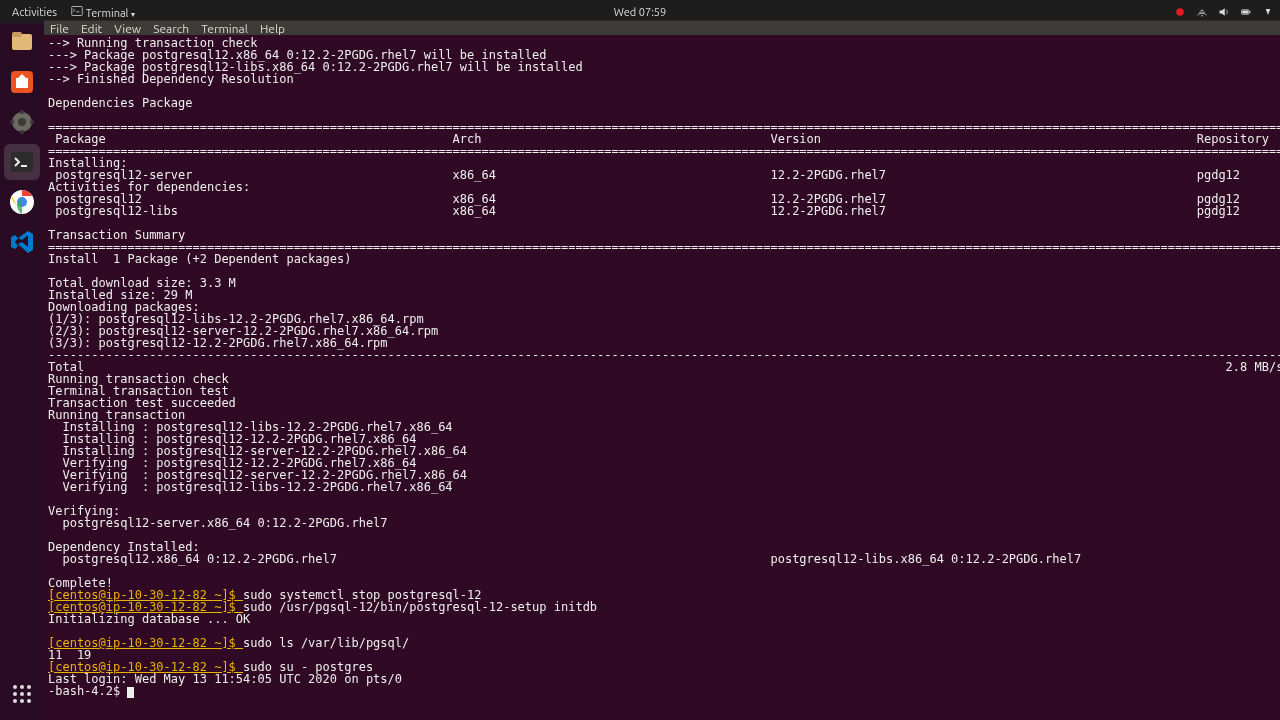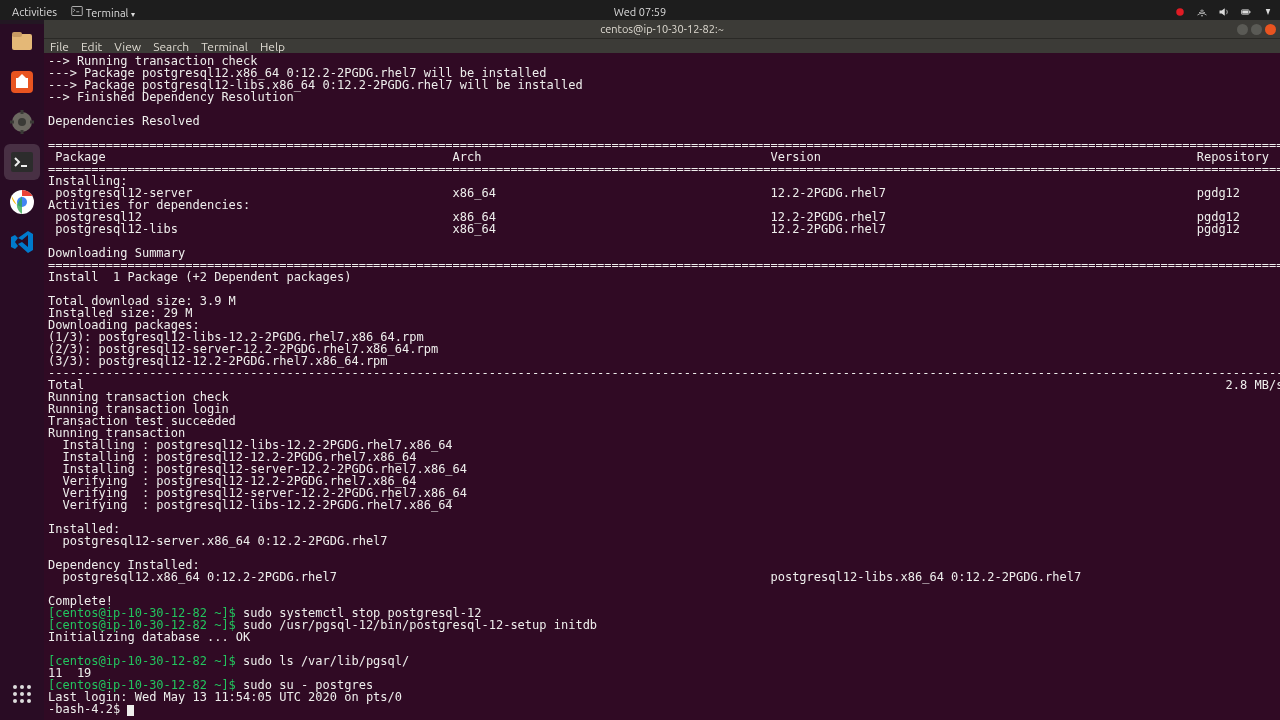--- a/index.html
+++ b/index.html
@@ -116,21 +116,21 @@
   flex: 1;
   background: #300a24;
   color: #eeeeec;
   font-family: "DejaVu Sans Mono", "Liberation Mono", monospace;
   font-size: 12px;
   line-height: 12px;
   padding: 2px 4px;
   white-space: pre;
   overflow: hidden;
 }
-.terminal .prompt-user { color: #22c55e; }
+.terminal .prompt-user { color: #eab308; text-decoration: underline; }
 .terminal .cursor {
   display: inline-block;
   width: 7px;
   height: 11px;
   background: #eeeeec;
   vertical-align: text-bottom;
 }
 </style>
 </head>
 <body>
@@ -226,76 +226,68 @@
         <circle cx="12" cy="12" r="2"></circle>
         <circle cx="19" cy="12" r="2"></circle>
       <circle cx="5" cy="19" r="2"></circle>
         <circle cx="12" cy="19" r="2"></circle>
         <circle cx="19" cy="19" r="2"></circle>
     </svg>
   </div>
 </div>
 
 <div class="window">
-  <div class="title-bar">
-    <span>centos@ip-10-30-12-82:~</span>
-    <div class="win-btns">
-      <div class="win-btn"></div>
-      <div class="win-btn"></div>
-      <div class="win-btn close"></div>
-    </div>
-  </div>
   <div class="menu-bar">
     <span>File</span>
     <span>Edit</span>
     <span>View</span>
     <span>Search</span>
     <span>Terminal</span>
     <span>Help</span>
   </div>
   <div class="terminal"><span>--&gt; Running transaction check</span>
 <span>---&gt; Package postgresql12.x86_64 0:12.2-2PGDG.rhel7 will be installed</span>
 <span>---&gt; Package postgresql12-libs.x86_64 0:12.2-2PGDG.rhel7 will be installed</span>
 <span>--&gt; Finished Dependency Resolution</span>
 <span></span>
-<span>Dependencies Resolved</span>
+<span>Dependencies Package</span>
 <span></span>
 <span>====================================================================================================================================================================================================</span>
 <span> Package                                                Arch                                        Version                                                    Repository                                    Size</span>
 <span>====================================================================================================================================================================================================</span>
 <span>Installing:</span>
 <span> postgresql12-server                                    x86_64                                      12.2-2PGDG.rhel7                                           pgdg12                                      4.9 M</span>
 <span>Activities for dependencies:</span>
 <span> postgresql12                                           x86_64                                      12.2-2PGDG.rhel7                                           pgdg12                                      1.6 M</span>
 <span> postgresql12-libs                                      x86_64                                      12.2-2PGDG.rhel7                                           pgdg12                                      367 k</span>
 <span></span>
-<span>Downloading Summary</span>
+<span>Transaction Summary</span>
 <span>====================================================================================================================================================================================================</span>
 <span>Install  1 Package (+2 Dependent packages)</span>
 <span></span>
-<span>Total download size: 3.9 M</span>
+<span>Total download size: 3.3 M</span>
 <span>Installed size: 29 M</span>
 <span>Downloading packages:</span>
 <span>(1/3): postgresql12-libs-12.2-2PGDG.rhel7.x86_64.rpm                                                                                                                           | 367 kB   00:00:00</span>
 <span>(2/3): postgresql12-server-12.2-2PGDG.rhel7.x86_64.rpm                                                                                                                         | 4.9 MB   00:00:00</span>
 <span>(3/3): postgresql12-12.2-2PGDG.rhel7.x86_64.rpm                                                                                                                                | 1.6 MB   00:00:02</span>
 <span>----------------------------------------------------------------------------------------------------------------------------------------------------------------------------------------------------</span>
 <span>Total                                                                                                                                                              2.8 MB/s | 6.8 MB  00:00:02</span>
 <span>Running transaction check</span>
-<span>Running transaction login</span>
+<span>Terminal transaction test</span>
 <span>Transaction test succeeded</span>
 <span>Running transaction</span>
 <span>  Installing : postgresql12-libs-12.2-2PGDG.rhel7.x86_64                                                                                                                                         1/3</span>
 <span>  Installing : postgresql12-12.2-2PGDG.rhel7.x86_64                                                                                                                                              2/3</span>
 <span>  Installing : postgresql12-server-12.2-2PGDG.rhel7.x86_64                                                                                                                                       3/3</span>
 <span>  Verifying  : postgresql12-12.2-2PGDG.rhel7.x86_64                                                                                                                                              1/3</span>
 <span>  Verifying  : postgresql12-server-12.2-2PGDG.rhel7.x86_64                                                                                                                                       2/3</span>
 <span>  Verifying  : postgresql12-libs-12.2-2PGDG.rhel7.x86_64                                                                                                                                         3/3</span>
 <span></span>
-<span>Installed:</span>
+<span>Verifying:</span>
 <span>  postgresql12-server.x86_64 0:12.2-2PGDG.rhel7</span>
 <span></span>
 <span>Dependency Installed:</span>
 <span>  postgresql12.x86_64 0:12.2-2PGDG.rhel7                                                            postgresql12-libs.x86_64 0:12.2-2PGDG.rhel7</span>
 <span></span>
 <span>Complete!</span>
 <span class="prompt-user">[centos@ip-10-30-12-82 ~]$ </span><span>sudo systemctl stop postgresql-12</span>
 <span class="prompt-user">[centos@ip-10-30-12-82 ~]$ </span><span>sudo /usr/pgsql-12/bin/postgresql-12-setup initdb</span>
 <span>Initializing database ... OK</span>
 <span></span>

